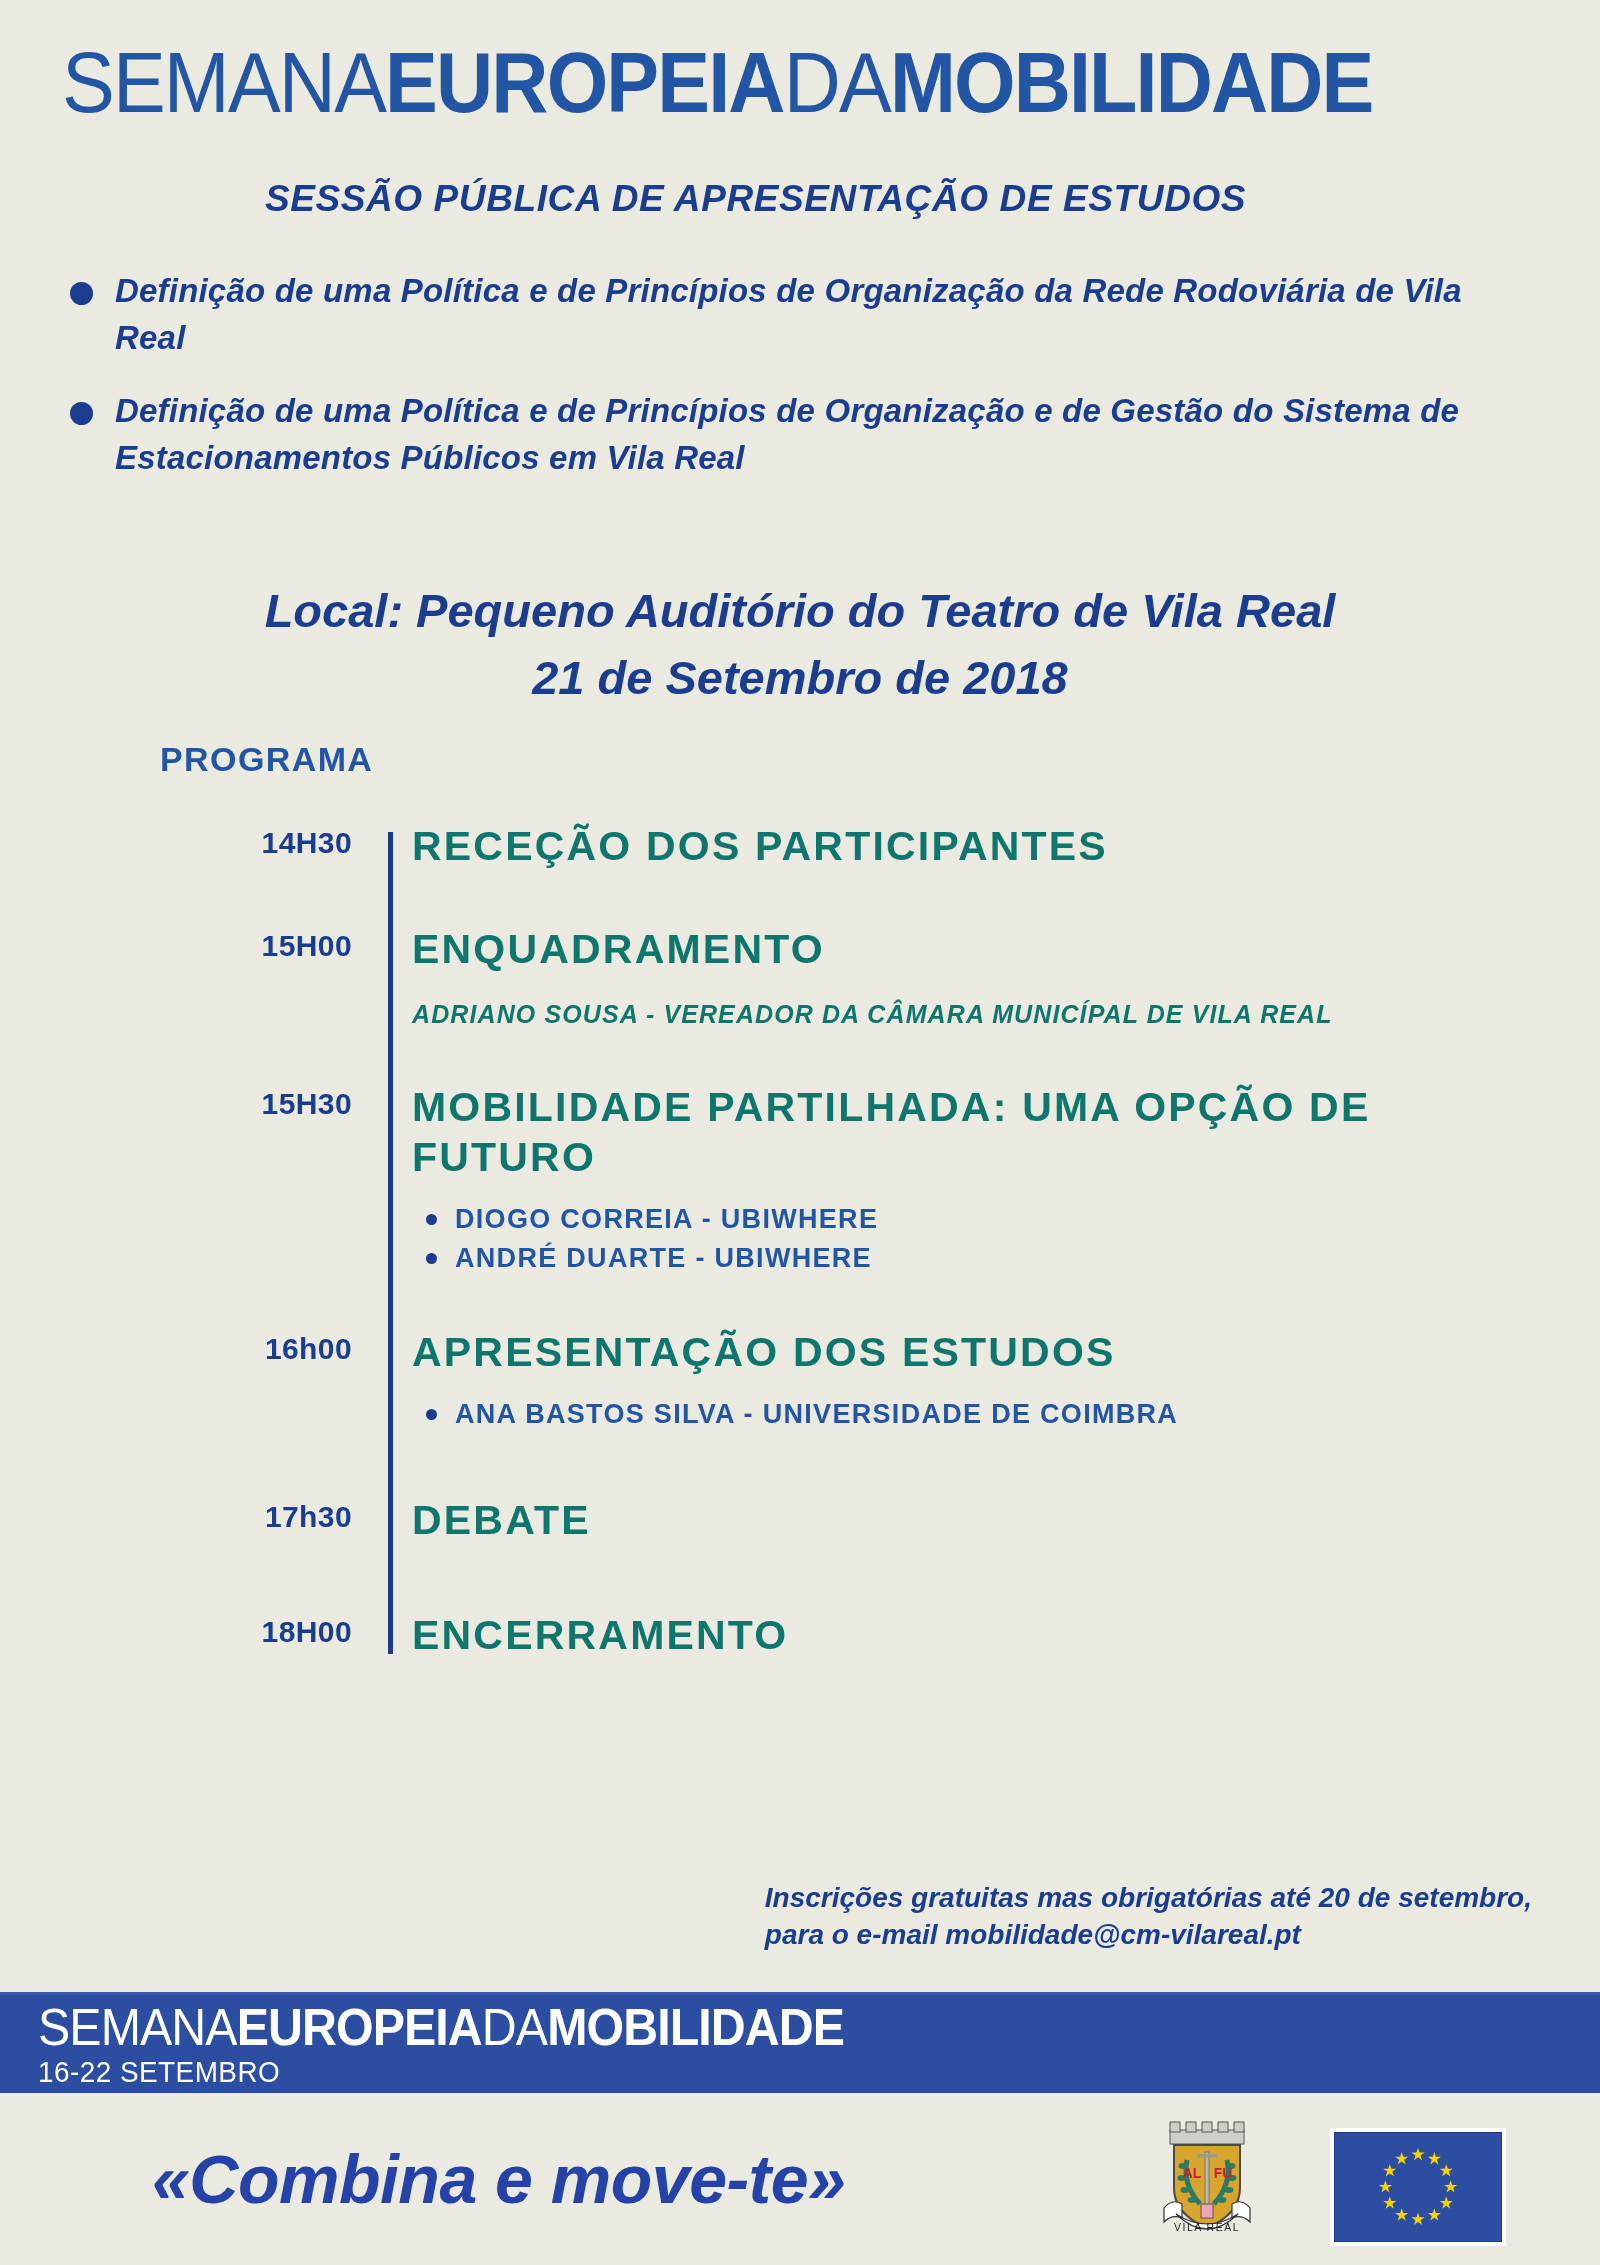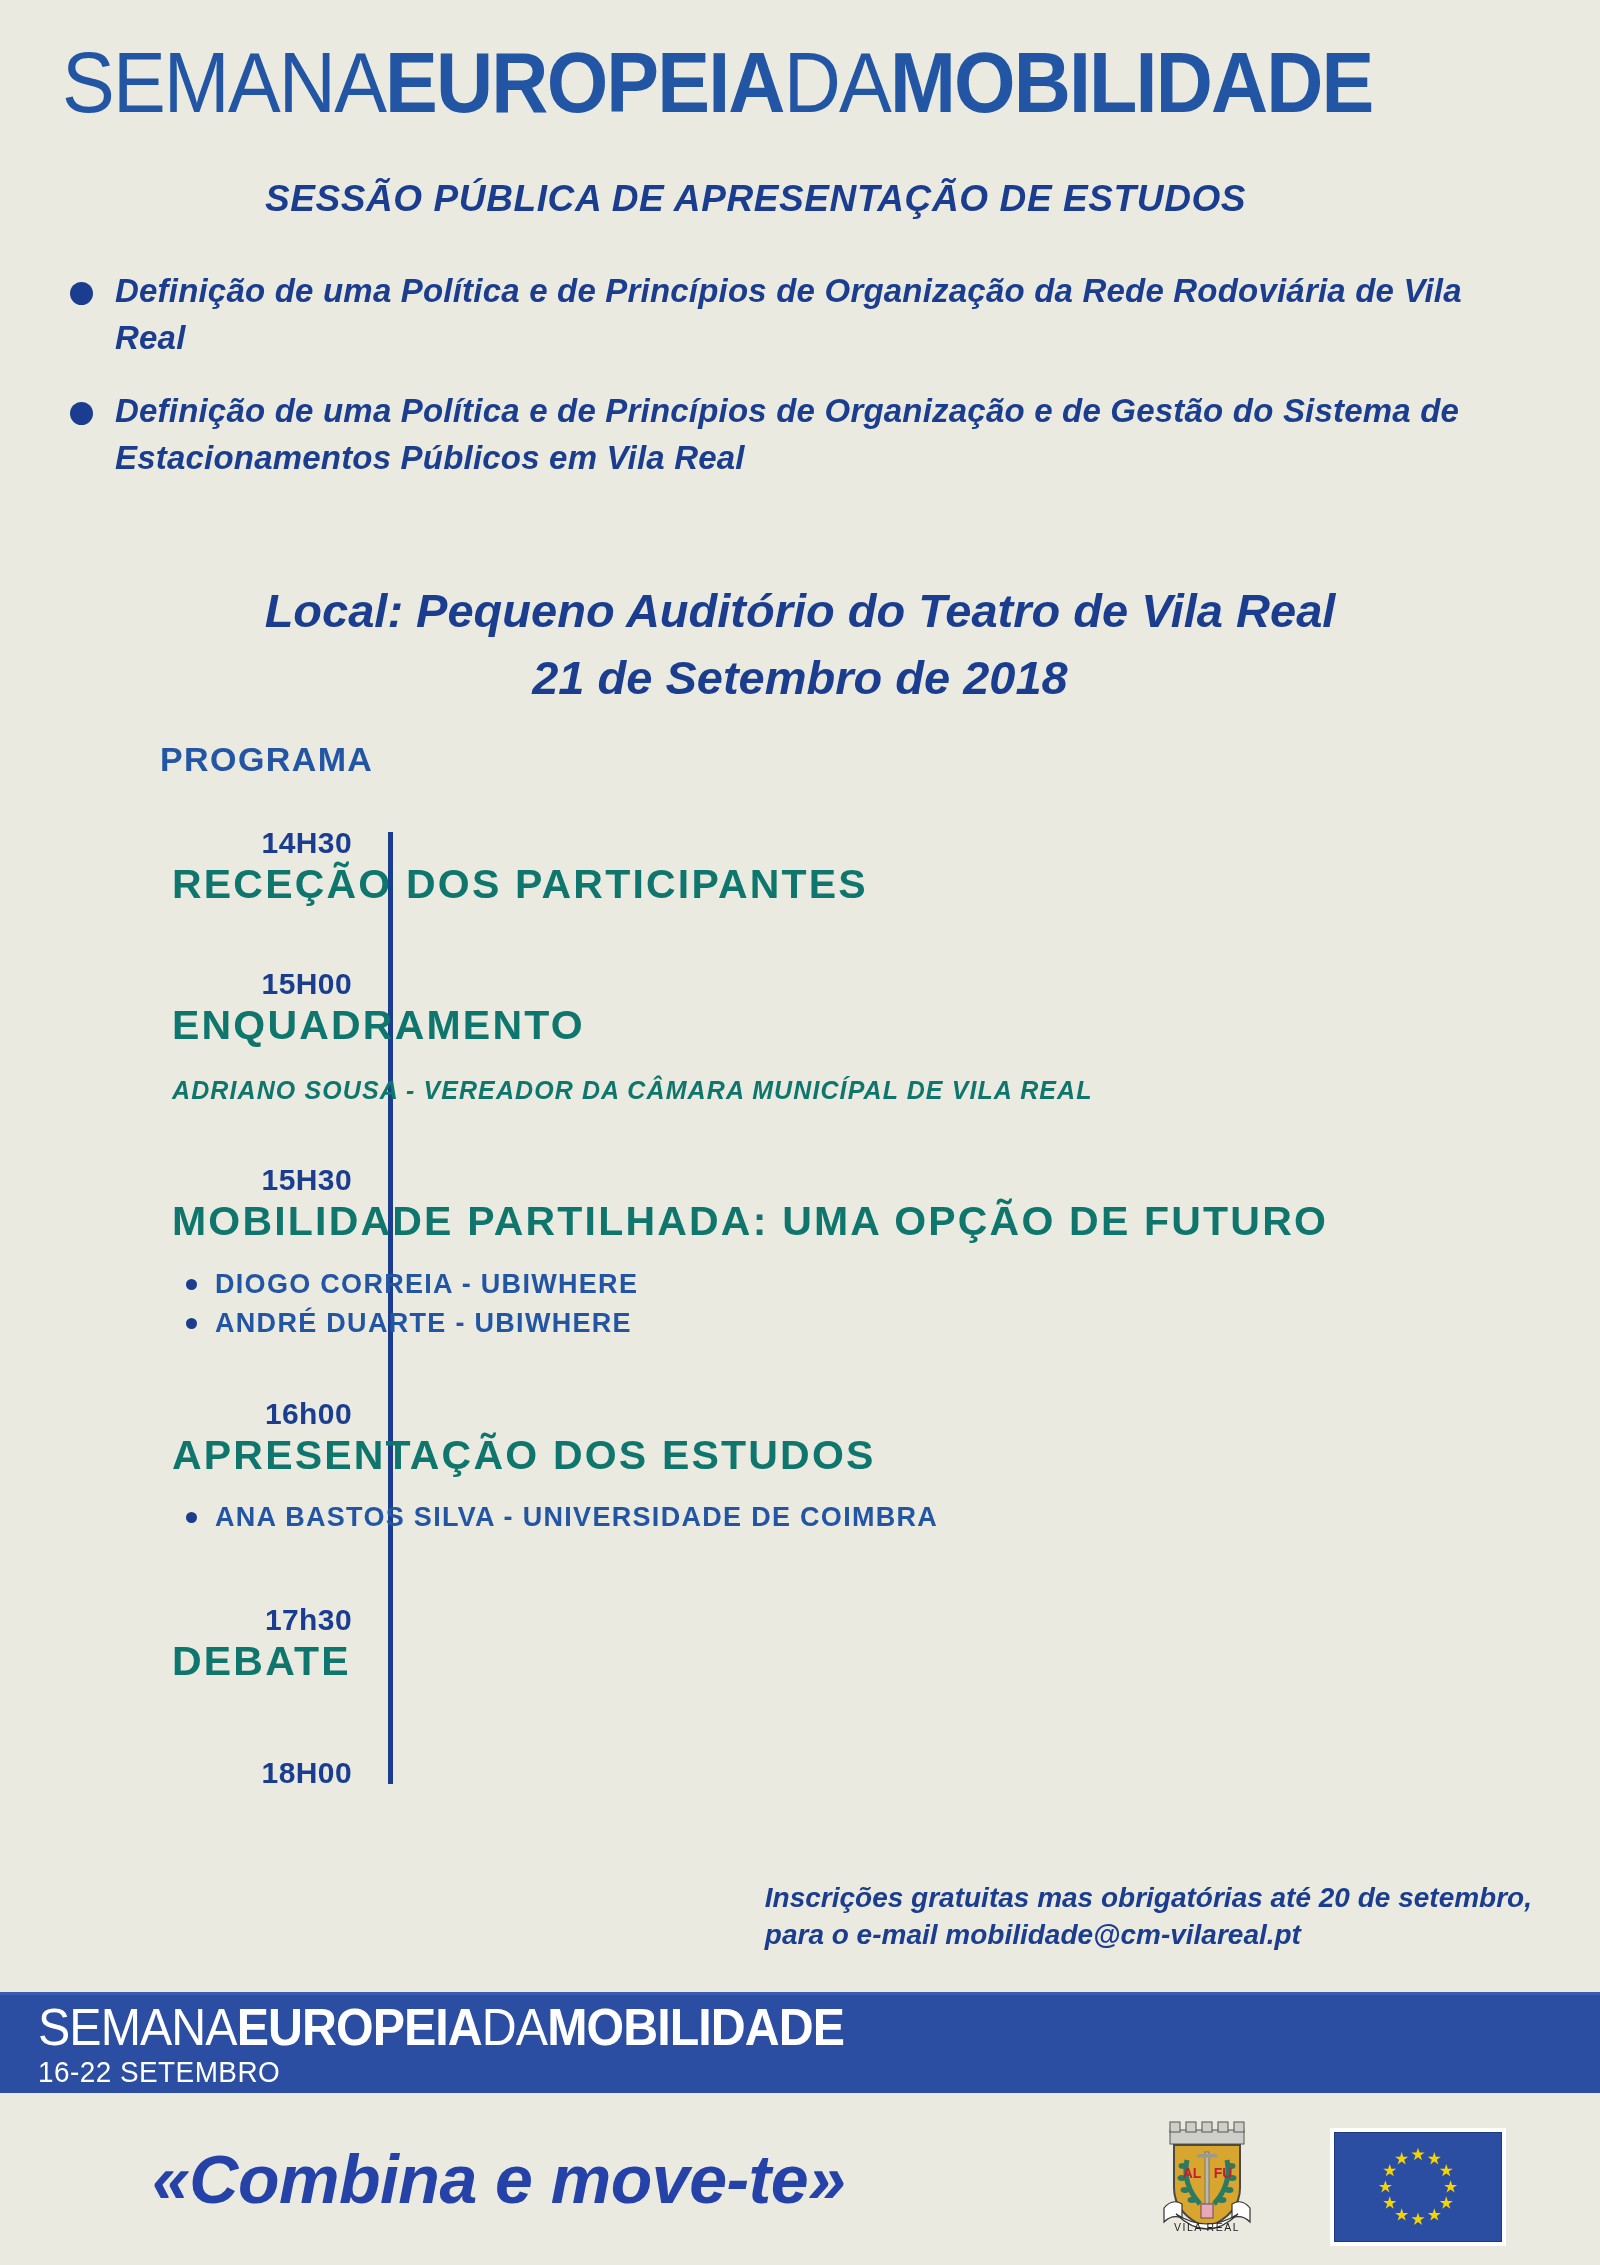--- a/index.html
+++ b/index.html
@@ -124,21 +124,20 @@
     top: 10px;
     bottom: 14px;
     width: 5px;
     background: #1a3d8f;
   }
   .sched-row {
     position: relative;
     display: flex;
     align-items: flex-start;
     margin-bottom: 8px;
-    flex-direction: column;
   }
   .sched-time {
     flex: 0 0 auto;
     width: 240px;
     text-align: right;
     padding-right: 18px;
     box-sizing: border-box;
     font-size: 30px;
     font-weight: 700;
     color: #1a3d8f;
@@ -356,20 +355,23 @@
 
     <div class="sched-row row-gap-xl">
       <div class="sched-time">17h30</div>
       <div class="sched-body">
         <div class="sched-title">DEBATE</div>
       </div>
     </div>
 
     <div class="sched-row">
       <div class="sched-time">18H00</div>
+      <div class="sched-body">
+        <div class="sched-title">ENCERRAMENTO</div>
+      </div>
     </div>
   </div>
 
   <div class="registration">
     <div>Inscrições gratuitas mas obrigatórias até 20 de setembro,</div>
     <div>para o e-mail mobilidade@cm-vilareal.pt</div>
   </div>
 
   <div class="band">
     <div class="band-logo"><span class="logo-light">SEMANA</span><span class="logo-bold">EUROPEIA</span><span class="logo-light">DA</span><span class="logo-bold">MOBILIDADE</span></div>

